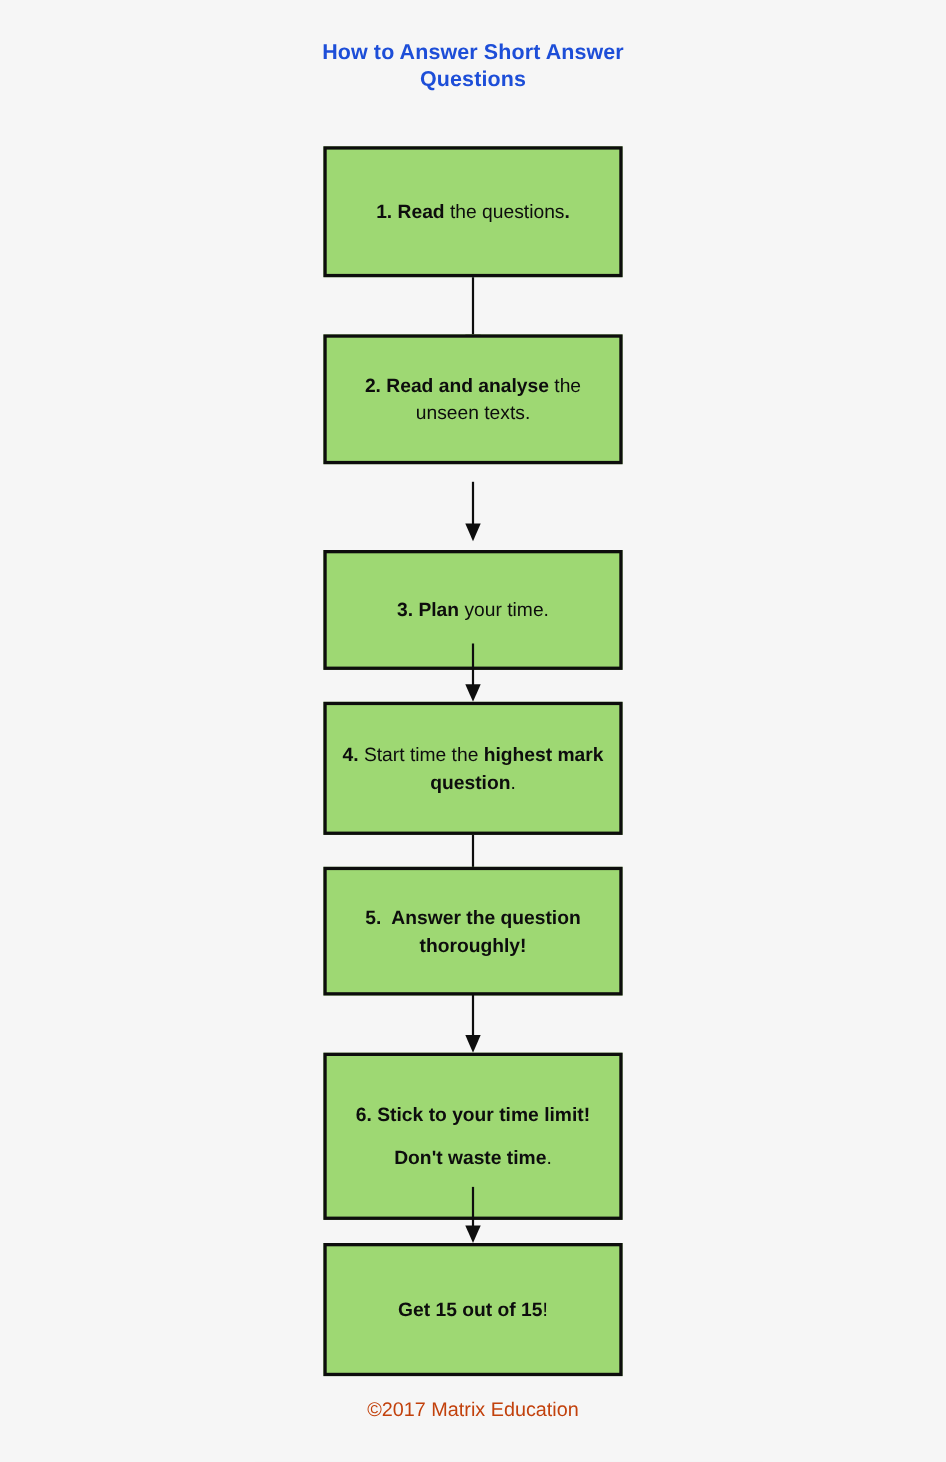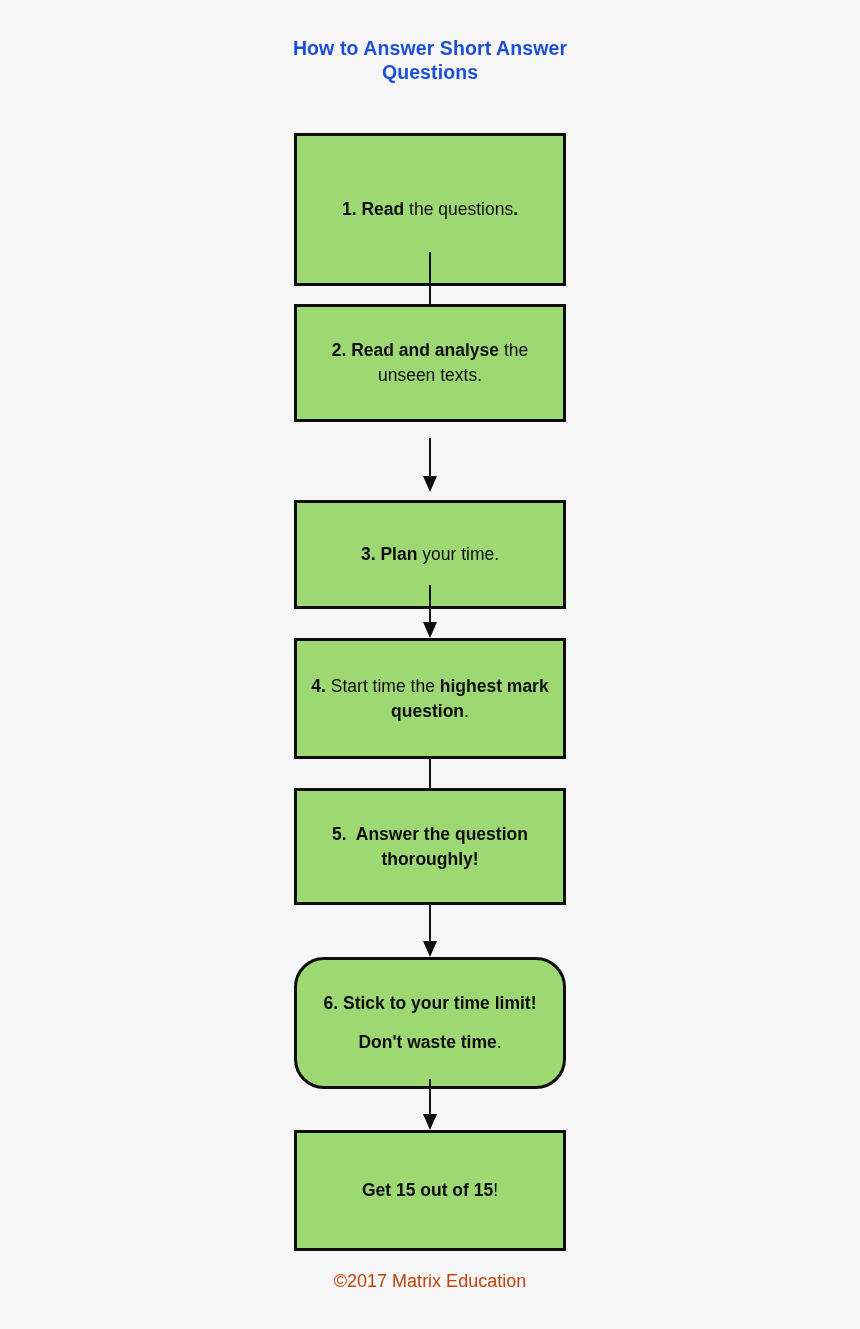--- a/index.html
+++ b/index.html
@@ -64,26 +64,26 @@
   .node .node-text + .node-text {
     margin-top: 14px;
   }
   .node b {
     font-weight: bold;
   }
   .node .reg {
     font-weight: normal;
   }
 
-  .node-1 { top: 133px; height: 153px; }
+  .node-1 { top: 133px; height: 119px; }
   .node-2 { top: 304px; height: 118px; align-items: flex-end; }
   .node-3 { top: 500px; height:  109px; }
   .node-4 { top: 638px; height: 121px; }
   .node-5 { top: 788px; height:  117px; }
-  .node-6 { top: 957px; height: 132px; border-radius: 30px; }
+  .node-6 { top: 957px; height: 152px; }
   .node-7 { top: 1130px; height: 121px; }
 
   
   .arrow {
     position: absolute;
     left: 423px;
     width: 14px;
   }
   .arrow .shaft {
     position: absolute;

